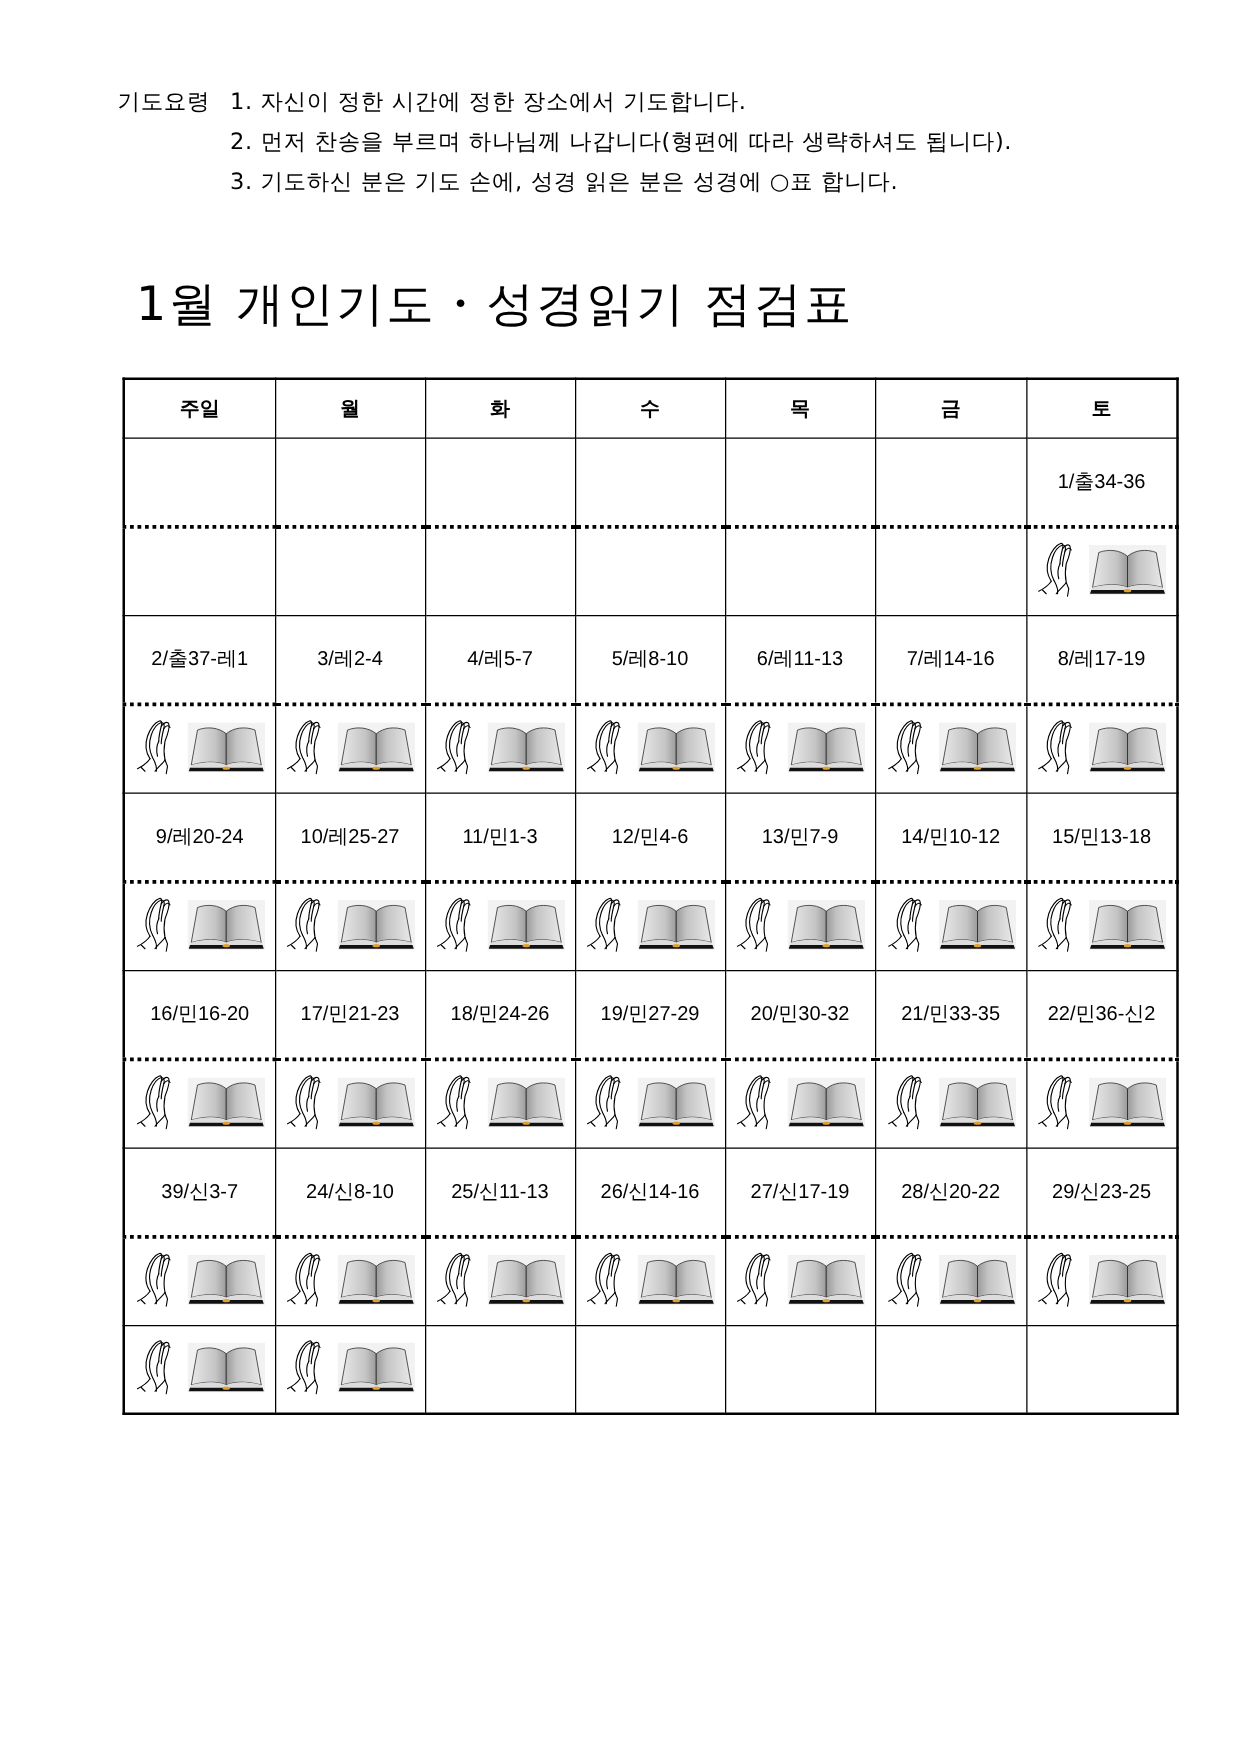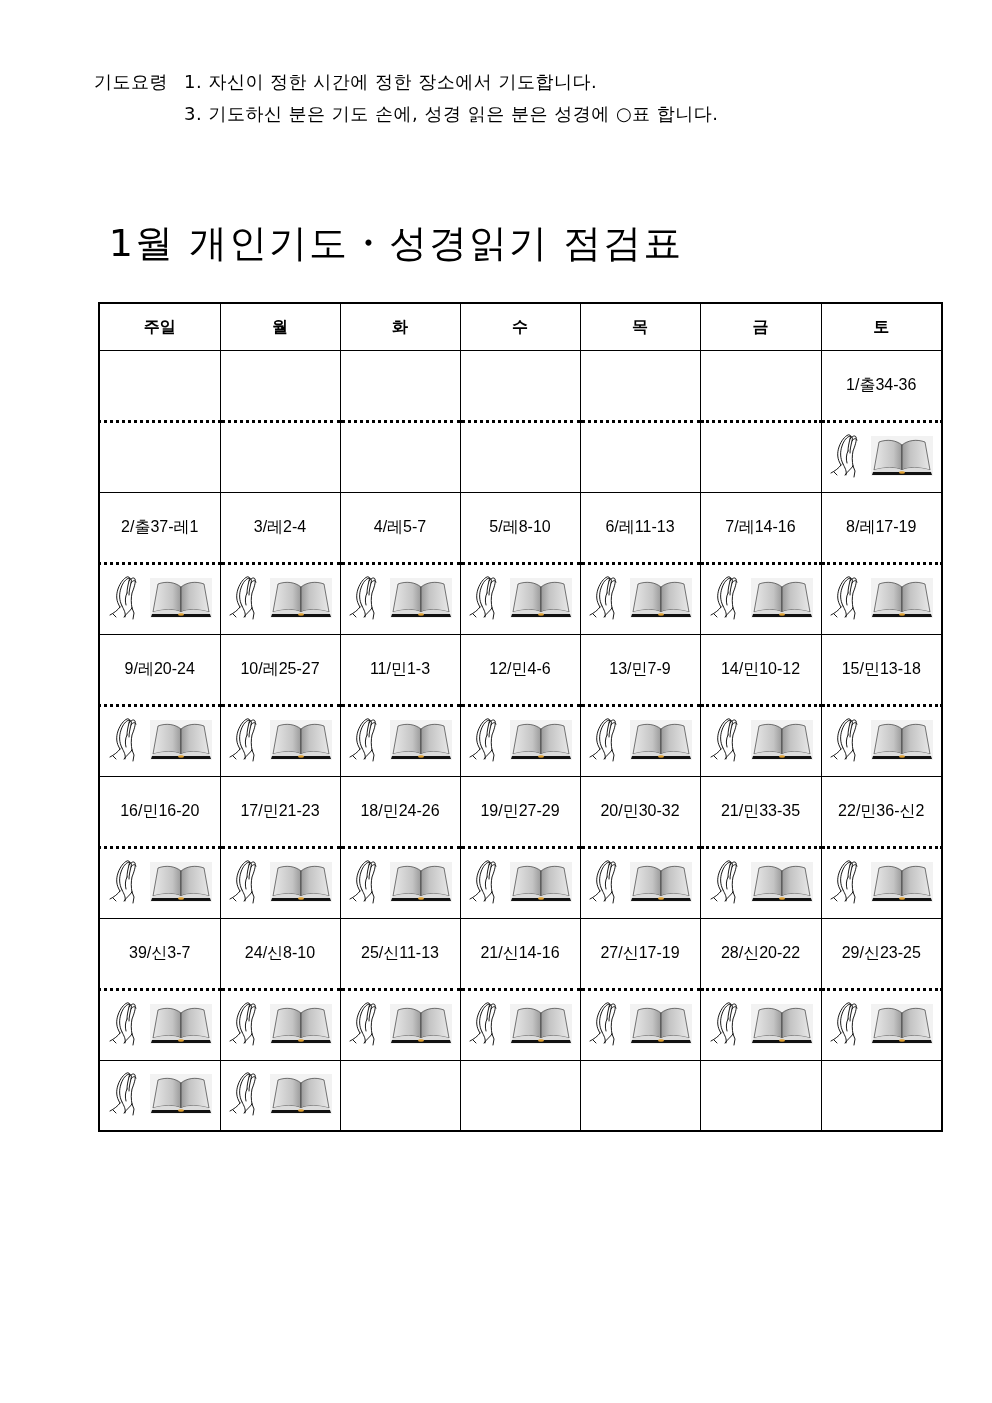--- a/index.html
+++ b/index.html
@@ -17,20 +17,23 @@
   .mark-wrap { display: inline-flex; align-items: center; gap: 6px; }
   .hands { width: 36px; height: 50px; display: inline-block; }
   .book { width: 62px; height: 40px; display: inline-block; }
 </style>
 </head>
 <body>
 
 <div class="instructions">
   <div class="instr-line">
     <span class="instr-label">기도요령</span><span>1. 자신이 정한 시간에 정한 장소에서 기도합니다.</span>
+  </div>
+  <div class="instr-line">
+    <span class="instr-indent"></span><span>2. 먼저 찬송을 부르며 하나님께 나갑니다(형편에 따라 생략하셔도 됩니다).</span>
   </div>
   <div class="instr-line">
     <span class="instr-indent"></span><span>3. 기도하신 분은 기도 손에, 성경 읽은 분은 성경에 ○표 합니다.</span>
   </div>
 </div>
 
 <div class="title">1월 개인기도・성경읽기 점검표</div>
 
 <table class="grid">
   <colgroup>
@@ -937,21 +940,21 @@
       <path d="M3 34 C14 31 24 31 31 34 C38 31 48 31 59 34 L60 36 L2 36 Z" fill="#dcdcdc"></path>
       <ellipse cx="31" cy="36.5" rx="3" ry="1.3" fill="#e0a030"></ellipse>
     </svg>
   </span>
 </td>
       </tr>
       <tr>
         <td class="reading">39/신3-7</td>
         <td class="reading">24/신8-10</td>
         <td class="reading">25/신11-13</td>
-        <td class="reading">21/신14-16</td>
+        <td class="reading">26/신14-16</td>
         <td class="reading">27/신17-19</td>
         <td class="reading">28/신20-22</td>
         <td class="reading">29/신23-25</td>
       </tr>
       <tr>
         <td class="marks">
   <span class="mark-wrap">
     <svg class="hands" viewBox="0 0 36 50">
       <g fill="none" stroke="#000" stroke-width="0.9" stroke-linecap="round">
         <path d="M12 34 C8 28 8 22 10 16 C12 10 16 5 19 4 C21 3 22 5 21 8 C20 12 19 16 19 20"></path>

